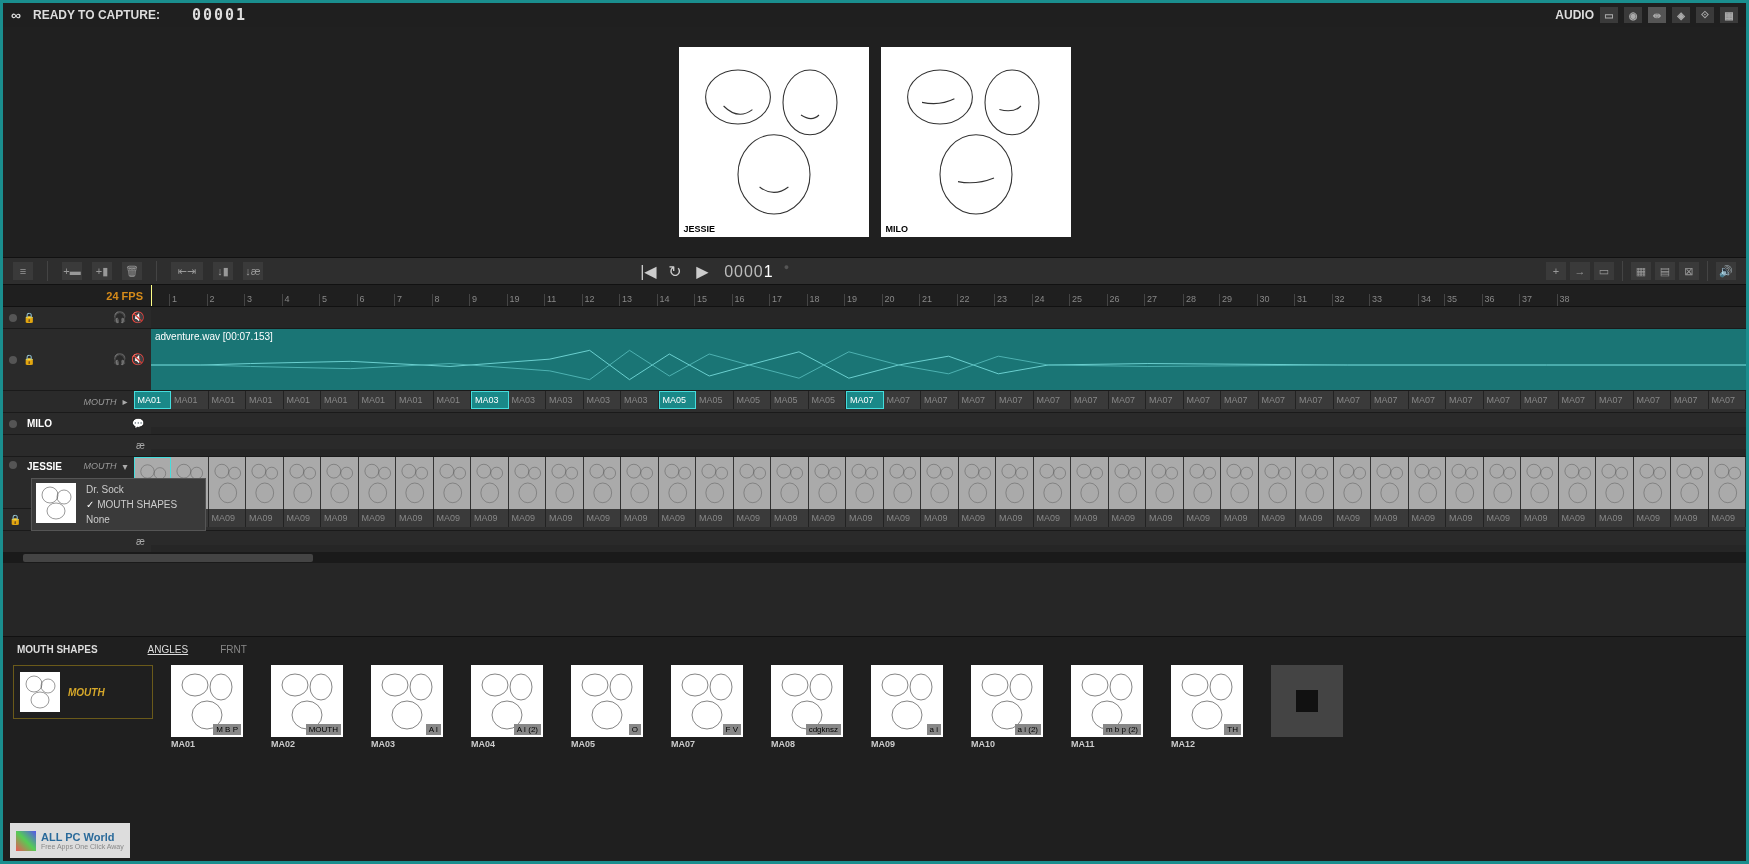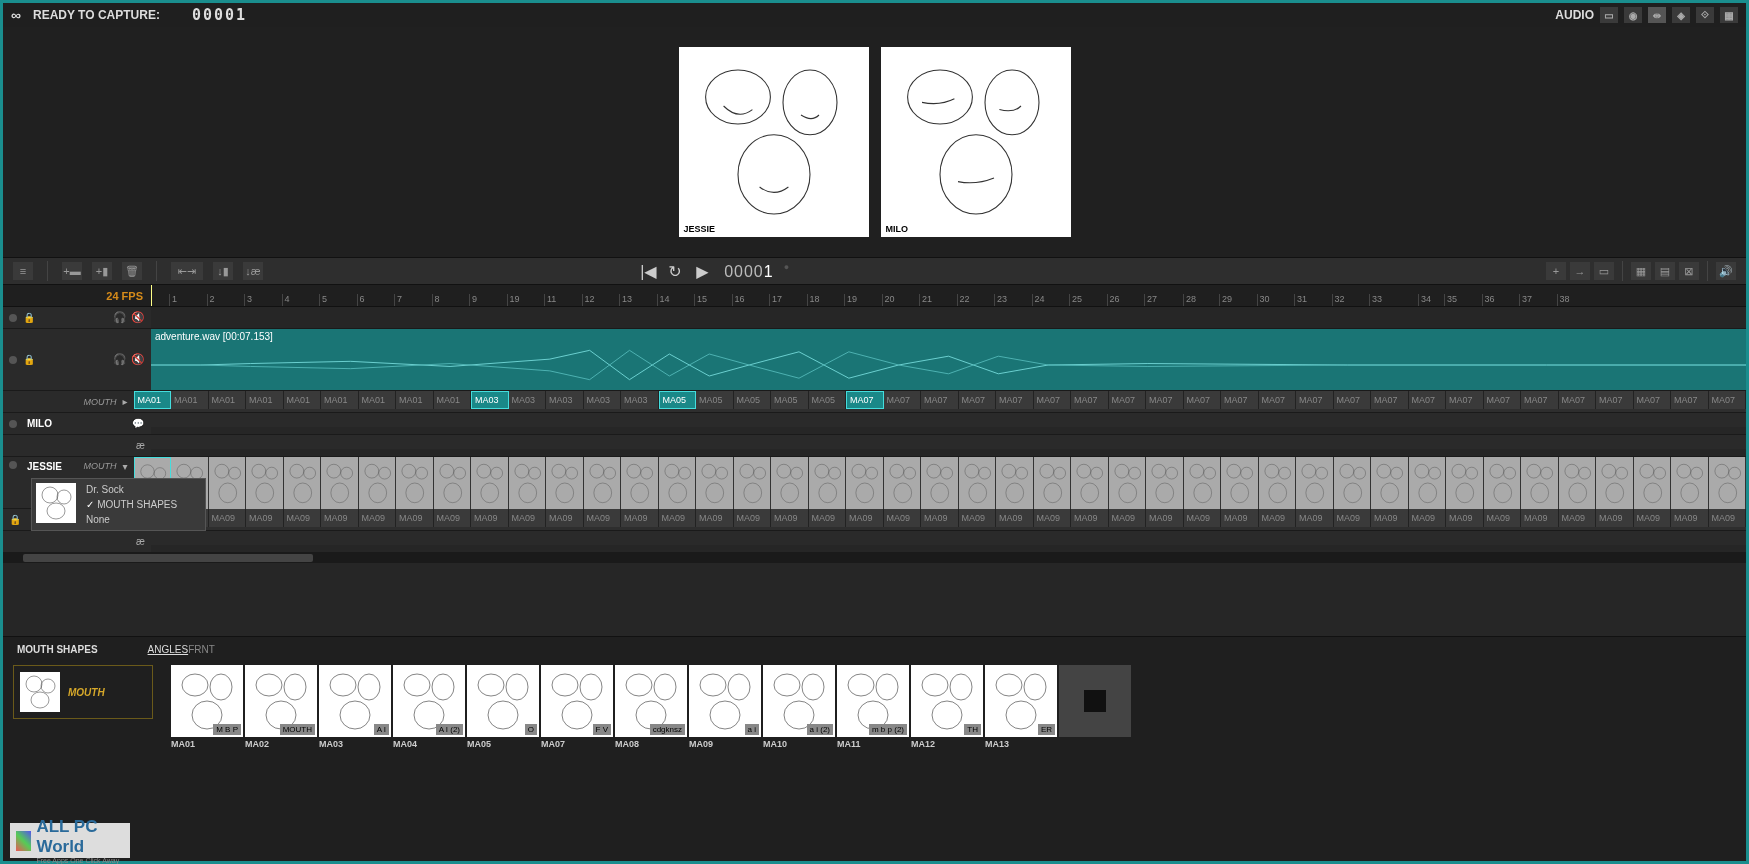--- a/index.html
+++ b/index.html
@@ -41,29 +41,29 @@
 .char-label{color:#fff;font-size:10px;font-weight:bold;margin-left:4px}
 .track-sublabel{font-size:9px;font-style:italic;color:#999;margin-left:auto}
 .popup-menu{position:absolute;left:28px;top:475px;background:#3a3a3a;border:1px solid #555;z-index:100;display:flex;align-items:flex-start;padding:4px;gap:6px}
 .popup-thumb{width:40px;height:40px;background:#fff}
 .popup-items{display:flex;flex-direction:column;gap:2px;font-size:10px;color:#ccc;padding-right:20px}
 .popup-item{cursor:pointer;padding:1px 4px}
 .popup-item.checked::before{content:"✓ ";color:#fff}
 .bottom-panel{height:225px;background:#1f1f1f;border-top:1px solid #111;display:flex;flex-direction:column}
 .bp-header{height:24px;display:flex;align-items:center;padding:0 14px;gap:20px;font-size:10px;color:#999}
 .bp-title{color:#ddd;font-weight:bold}
-.bp-tabs{margin-left:30px;display:flex;gap:0}
+.bp-tabs{margin-left:30px;display:flex;gap:32px}
 .bp-tab{cursor:pointer;color:#888}
 .bp-tab.active{color:#ddd;text-decoration:underline}
 .bp-body{flex:1;display:flex;padding:4px 10px;gap:18px}
 .bp-left{width:140px;display:flex;flex-direction:column;gap:4px}
 .bp-category{display:flex;align-items:center;gap:8px;padding:6px;border:1px solid #6a5a1a}
 .bp-cat-thumb{width:40px;height:40px;background:#fff}
 .bp-cat-label{font-size:10px;color:#d6a82a;font-style:italic;font-weight:bold}
-.bp-shapes{flex:1;display:flex;flex-wrap:wrap;gap:2px;align-content:flex-start}
+.bp-shapes{flex:1;display:flex;flex-wrap:wrap;gap:28px;align-content:flex-start}
 .shape-item{display:flex;flex-direction:column;gap:2px}
 .shape-thumb{width:72px;height:72px;background:#fff;position:relative;cursor:pointer}
 .shape-tag{position:absolute;bottom:2px;right:2px;background:#888;color:#000;font-size:8px;padding:1px 3px}
 .shape-label{font-size:9px;color:#ccc;font-weight:bold}
 .shape-blank{width:72px;height:72px;background:#444;display:flex;align-items:center;justify-content:center}
 .shape-blank-inner{width:22px;height:22px;background:#111}
 .watermark{position:absolute;left:10px;bottom:6px;width:120px;height:35px;background:rgba(255,255,255,0.85);display:flex;align-items:center;padding:0 6px;font-size:9px;color:#2a6a9a;z-index:200}
 .wm-icon{width:20px;height:20px;background:linear-gradient(45deg,#e55,#5c5,#55e);margin-right:5px}
 .dot{width:8px;height:8px;border-radius:50%;background:#555;margin-right:2px}
 .track-icons{display:flex;gap:4px;color:#666;font-size:11px}
@@ -810,30 +810,20 @@
             <div class="shape-thumb"><svg viewBox="0 0 72 72">
                 <g stroke="#333" fill="none" stroke-width="0.6">
                   <ellipse cx="24" cy="20" rx="13" ry="11"></ellipse>
                   <ellipse cx="50" cy="22" rx="11" ry="13"></ellipse>
                   <ellipse cx="36" cy="50" rx="15" ry="14"></ellipse>
                 </g>
               </svg><span class="shape-tag">TH</span></div>
             <span class="shape-label">MA12</span>
           </div>
           <div class="shape-item">
-            <div class="shape-thumb"><svg viewBox="0 0 72 72">
-                <g stroke="#333" fill="none" stroke-width="0.6">
-                  <ellipse cx="24" cy="20" rx="13" ry="11"></ellipse>
-                  <ellipse cx="50" cy="22" rx="11" ry="13"></ellipse>
-                  <ellipse cx="36" cy="50" rx="15" ry="14"></ellipse>
-                </g>
-              </svg><span class="shape-tag">ER</span></div>
-            <span class="shape-label">MA13</span>
-          </div>
-          <div class="shape-item">
             <div class="shape-blank">
               <div class="shape-blank-inner"></div>
             </div>
           </div>
         </div>
     </div>
   </div>
 
   <div class="popup-menu">
     <div class="popup-thumb"><svg viewBox="0 0 40 40">
@@ -847,16 +837,16 @@
       <div class="popup-item">Dr. Sock</div>
       <div class="popup-item checked">MOUTH SHAPES</div>
       <div class="popup-item">None</div>
     </div>
   </div>
 </div>
 
 <div class="watermark">
   <div class="wm-icon"></div>
   <div>
-    <div style="font-weight:bold;font-size:17px">ALL PC World</div>
+    <div style="font-weight:bold;font-size:11px">ALL PC World</div>
     <div style="font-size:7px;color:#888">Free Apps One Click Away</div>
   </div>
 </div>
 
 </body></html>

